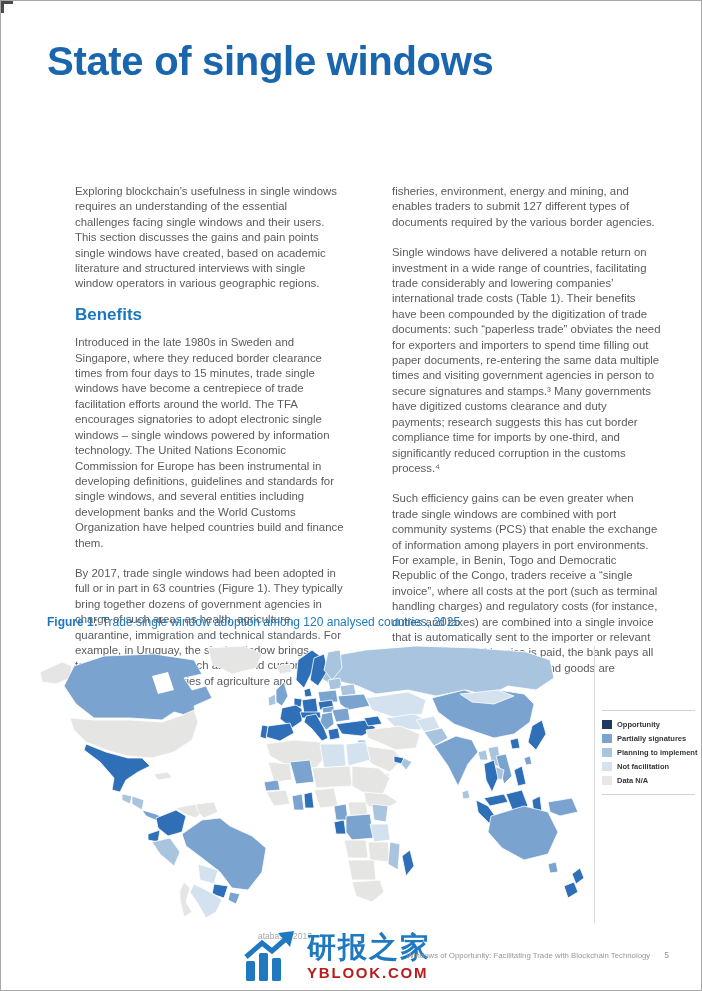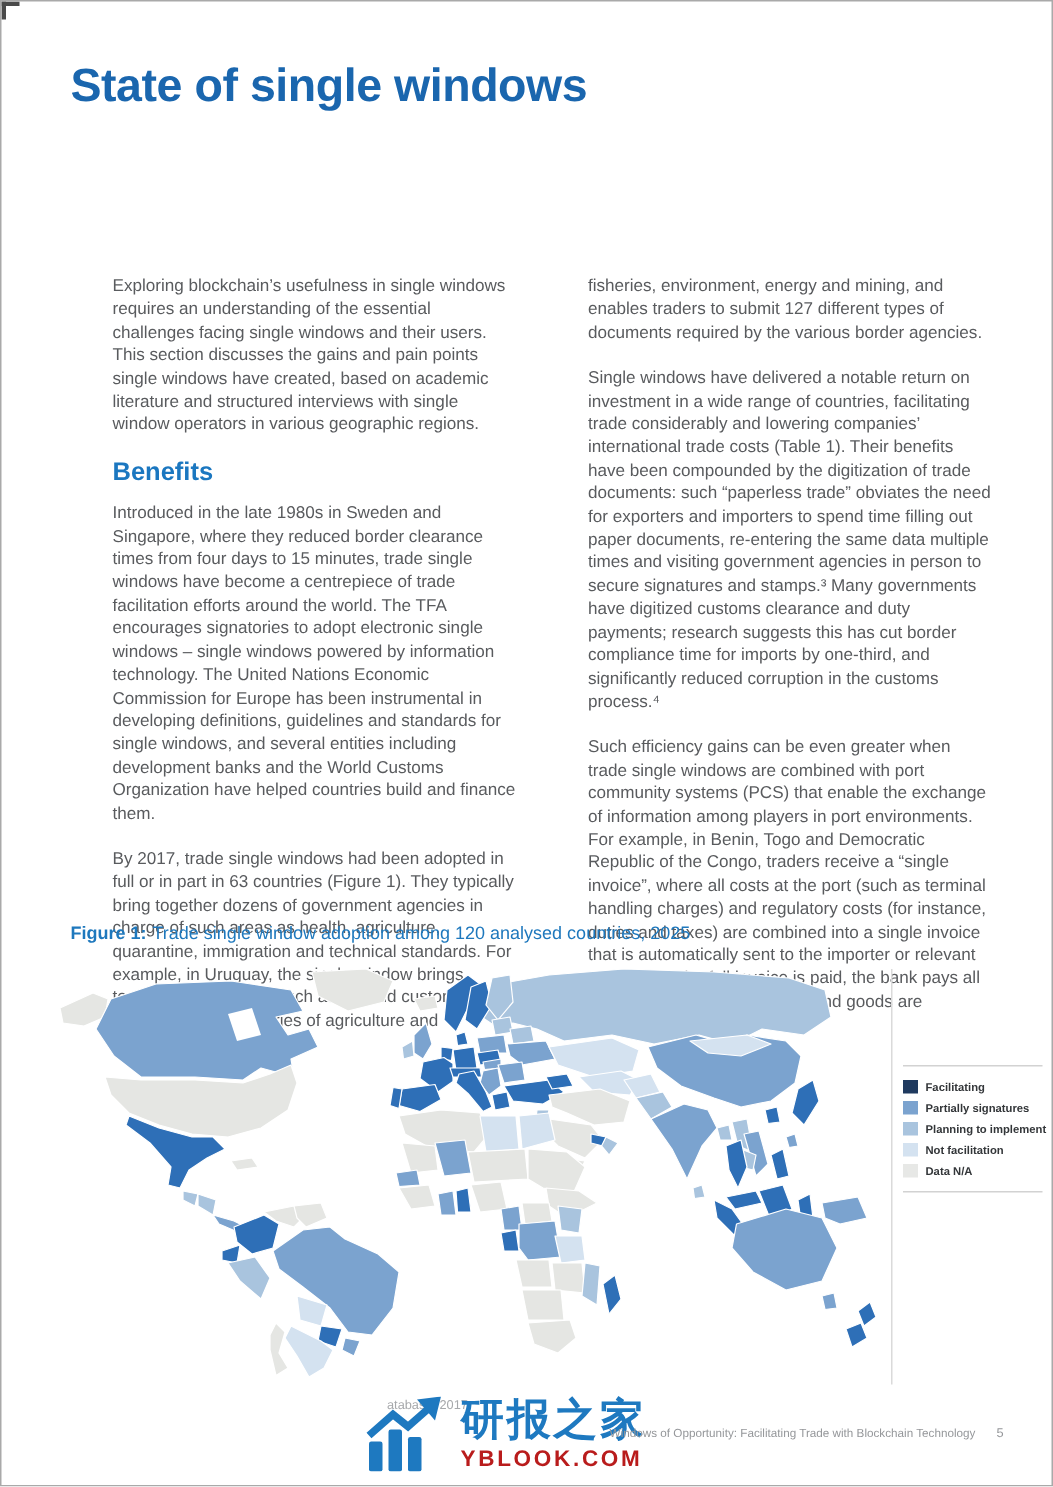--- a/index.html
+++ b/index.html
@@ -5,21 +5,21 @@
   html,body { margin:0; padding:0; background:#fff; }
   .page {
     position:relative; width:702px; height:991px; background:#ffffff;
     border:1px solid #a9a9a9; box-sizing:border-box; overflow:hidden;
     font-family:"Liberation Sans", sans-serif;
   }
   .corner-mark { position:absolute; left:0; top:0; width:9px; height:9px;
     border-left:3px solid #4a4a4a; border-top:3px solid #4a4a4a; }
 
   .page-title { position:absolute; left:46px; top:38px; margin:0;
-    font-size:31px; font-weight:600; letter-spacing:-0.3px; color:#1a66ae; }
+    font-size:40px; font-weight:600; letter-spacing:-0.3px; color:#1a66ae; }
 
   .columns { position:absolute; left:46px; top:183px; width:614px; display:flex; gap:20px; }
   .col { width:297px; font-size:11.4px; line-height:15.4px; color:#595b5e;margin-left:28px; }
   .col p { margin:0 0 15px 0; }
   .section-heading { font-size:17px; font-weight:600; color:#1b77c0; margin:1px 0 13px 0; }
 
   .figure-caption { position:absolute; left:46px; top:614px; font-size:12px; color:#1e78bd; }
   .figure-caption .cap-label { font-weight:bold; margin-right:4px; }
 
   .figure { position:absolute; left:35px; top:645px; width:660px; height:277px; }
@@ -196,21 +196,21 @@
         <path d="M455,170 L488,160 L512,166 L522,186 L512,208 L488,214 L466,202 L452,186 Z" fill="#7ba3cf"></path>
         <path d="M512,218 L520,216 L522,226 L514,227 Z" fill="#7ba3cf"></path>
         <path d="M536,228 L544,222 L548,232 L540,238 Z M528,240 L538,236 L542,246 L532,252 Z" fill="#2e6fb7"></path>
       </g>
     </svg>
 
     <div class="frame-line"></div>
     <div class="legend">
         <div class="legend-row">
           <span class="legend-swatch" style="background: rgb(31, 58, 95);"></span>
-          <span class="legend-label">Facilitating</span>
+          <span class="legend-label">Opportunity</span>
         </div>
         <div class="legend-row">
           <span class="legend-swatch" style="background: rgb(123, 163, 207);"></span>
           <span class="legend-label">Partially signatures</span>
         </div>
         <div class="legend-row">
           <span class="legend-swatch" style="background: rgb(169, 196, 222);"></span>
           <span class="legend-label">Planning to implement</span>
         </div>
         <div class="legend-row">

